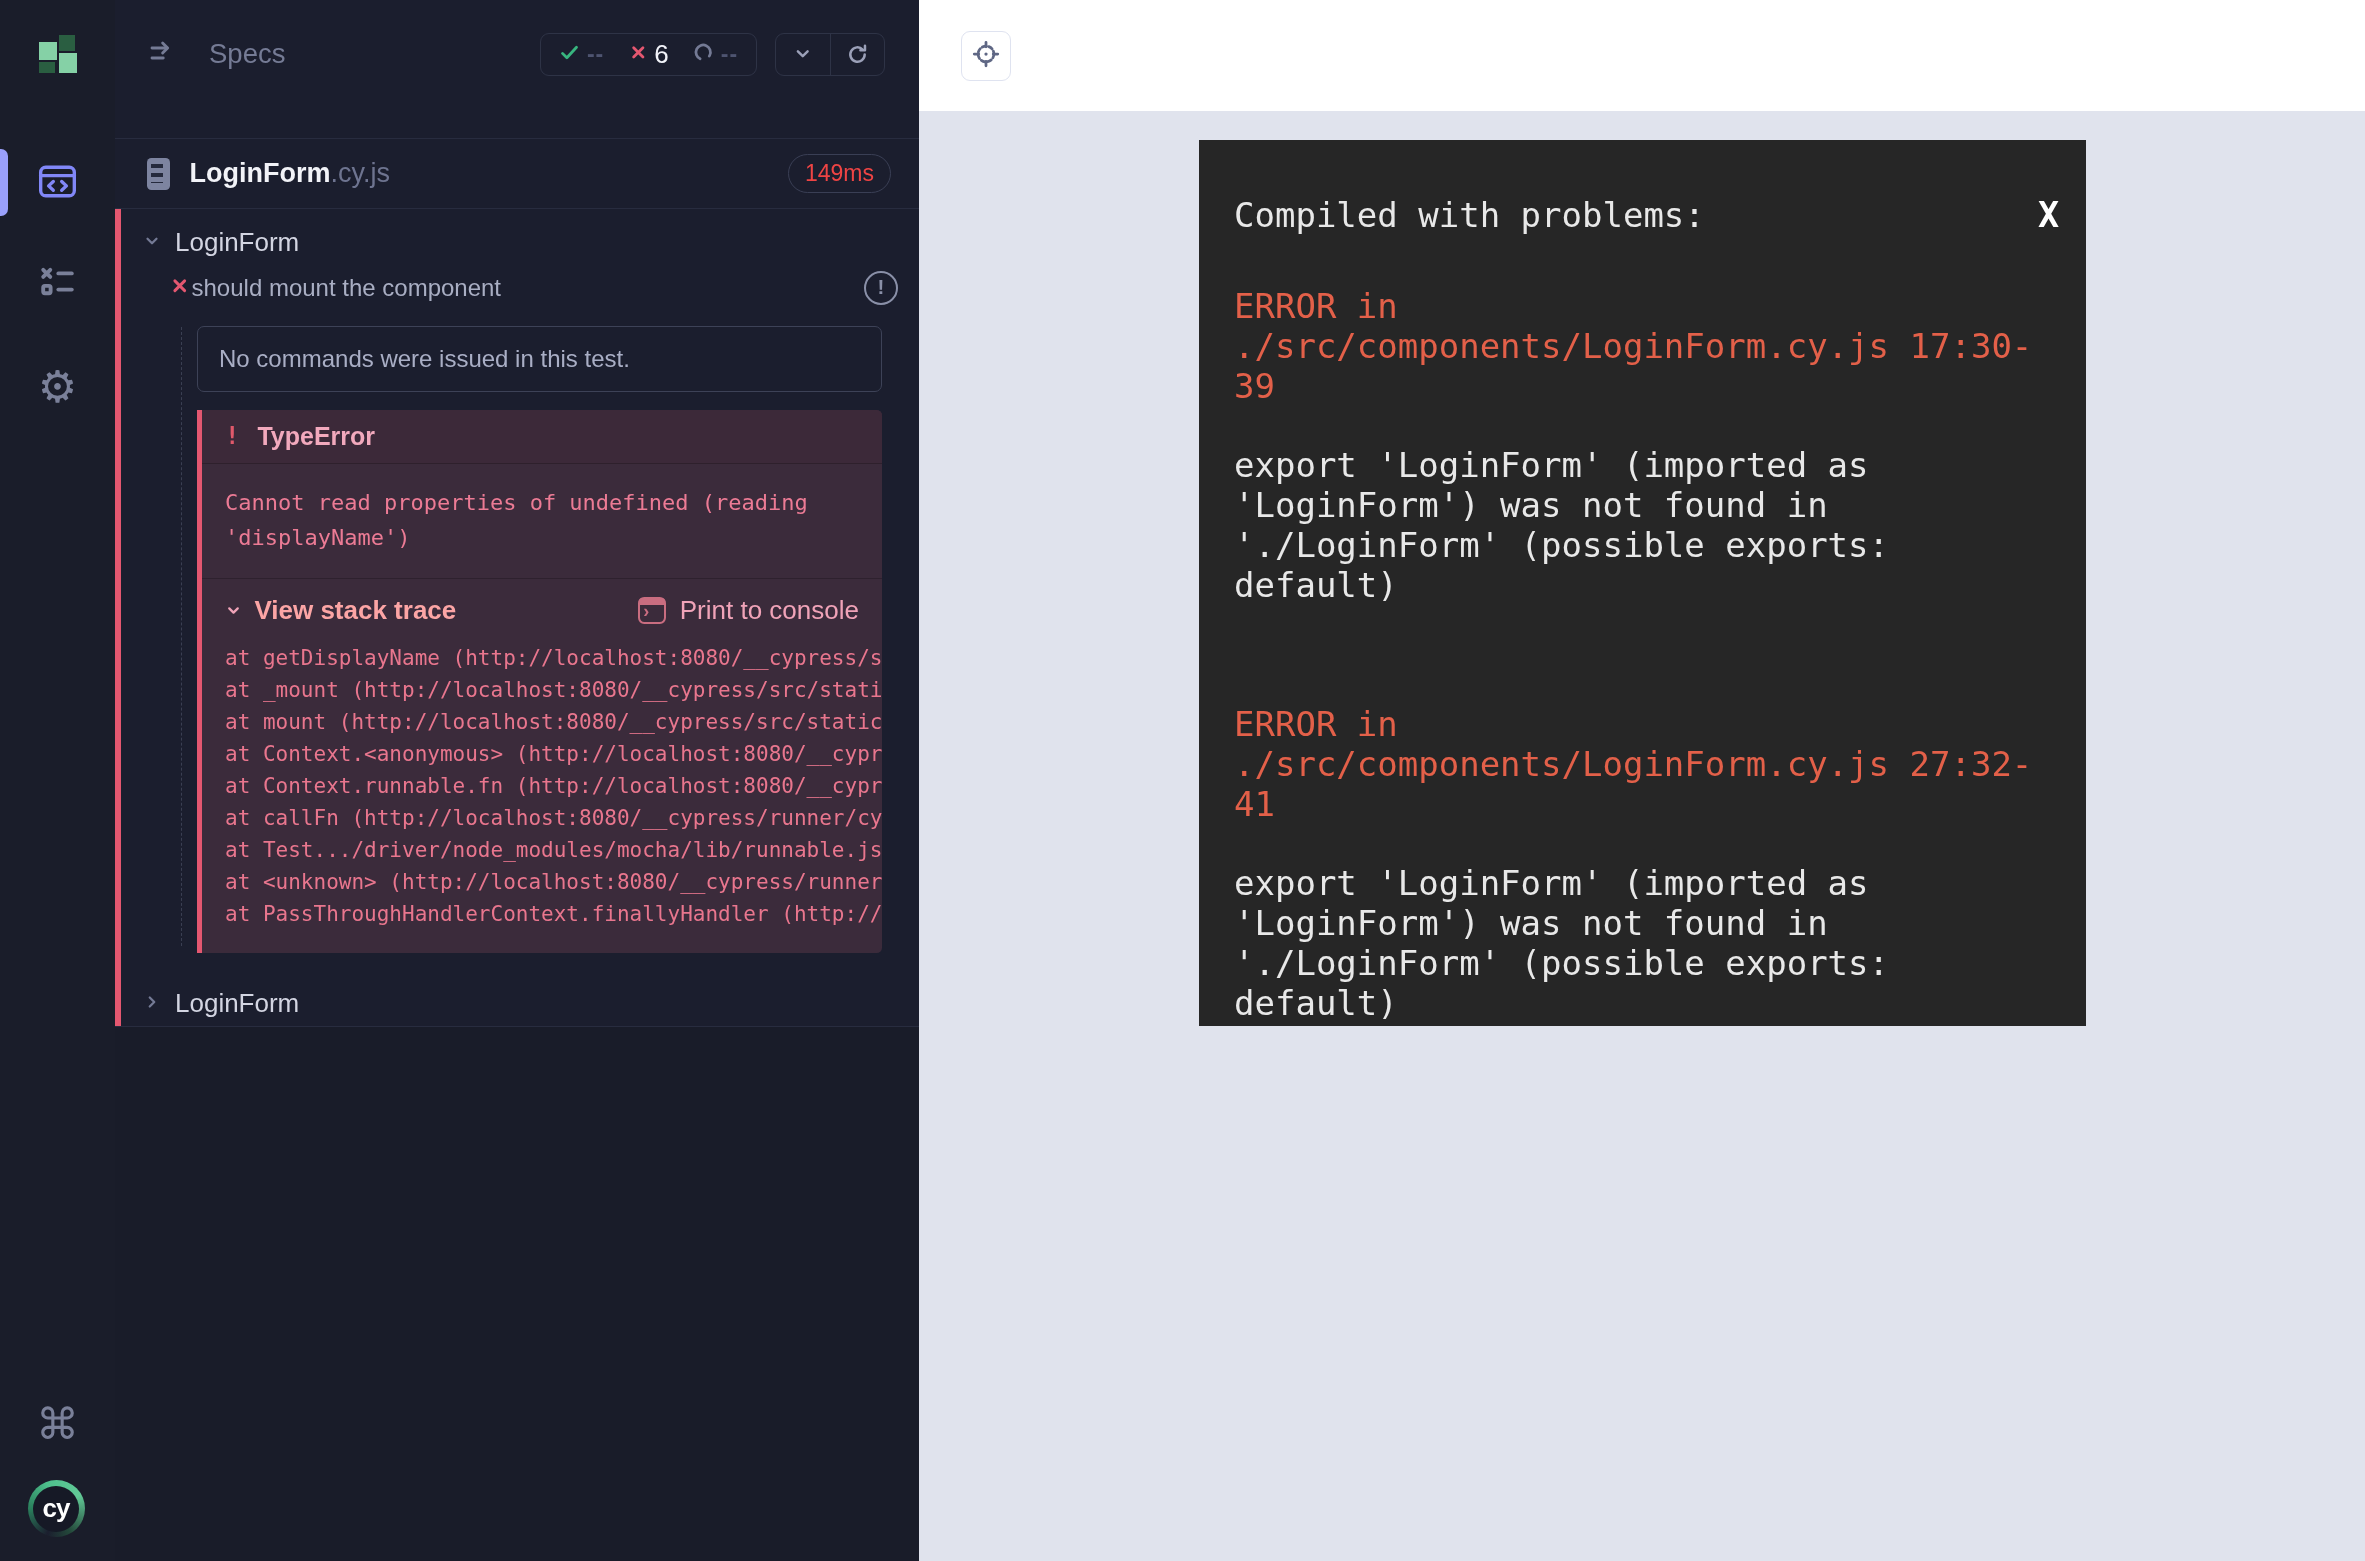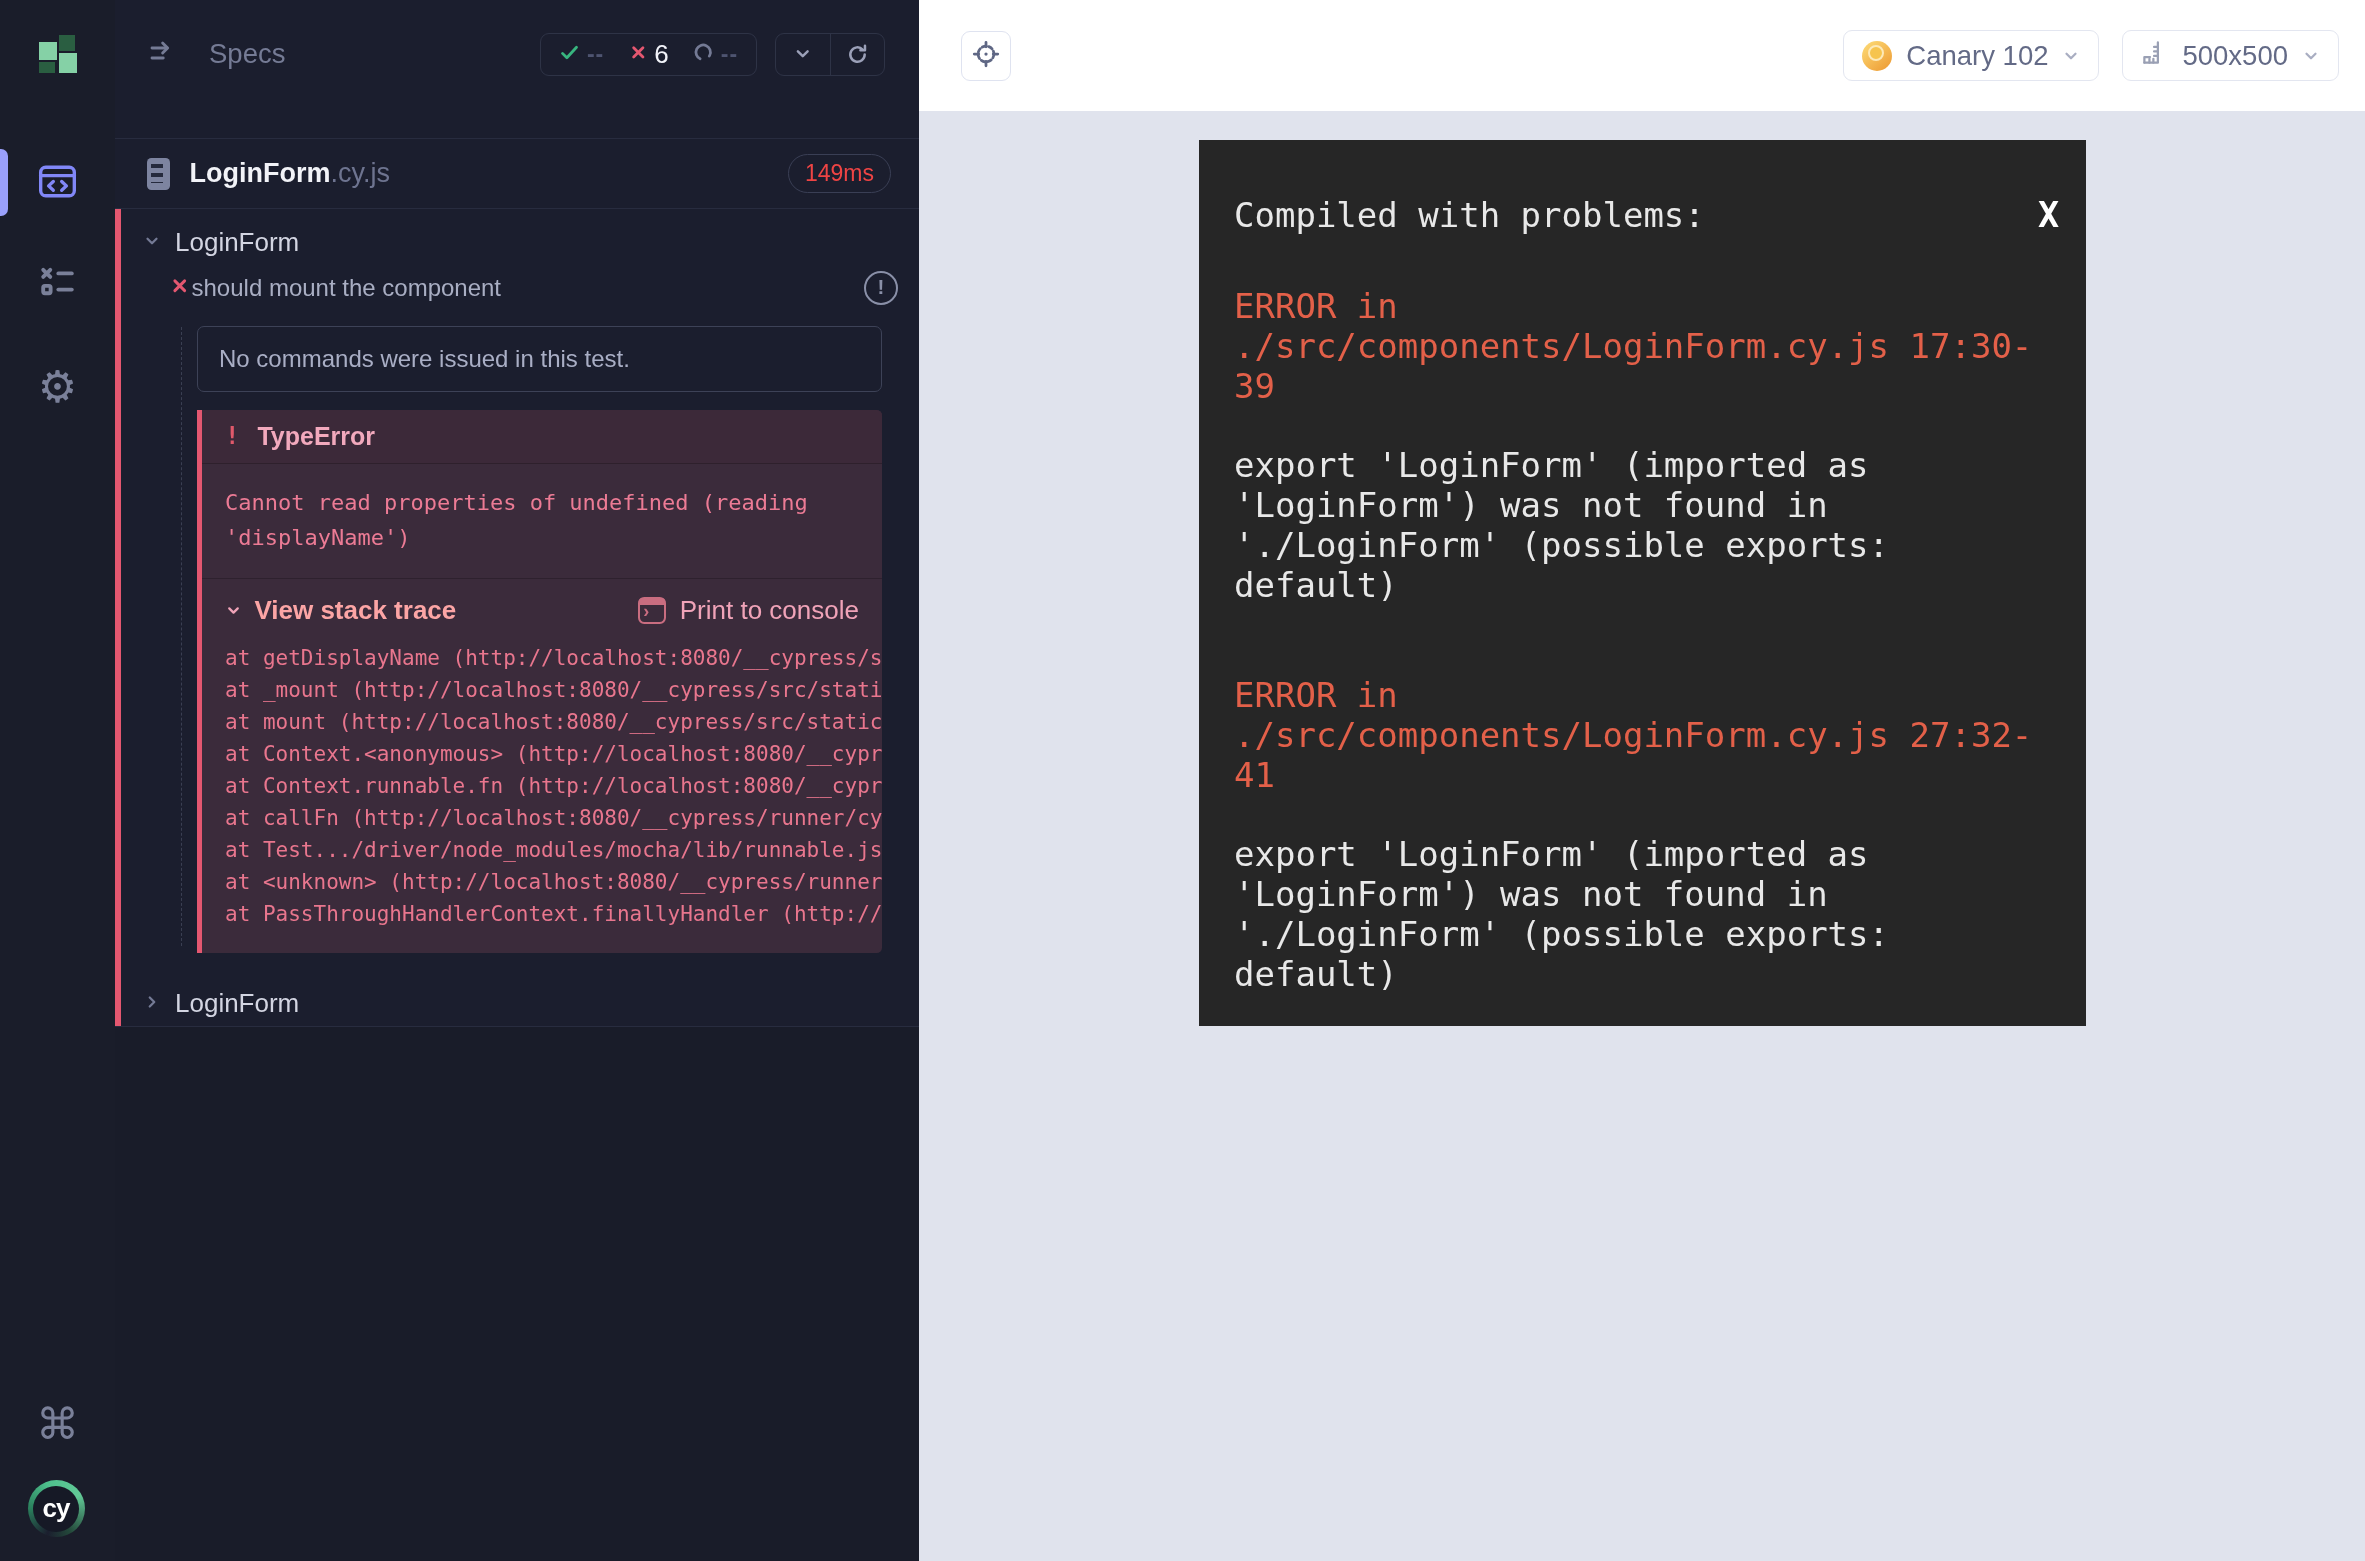--- a/index.html
+++ b/index.html
@@ -95,21 +95,21 @@
     border:2.7px solid #fde9b8; background:#f6c44e; }
   .chev-gray { color:#a9aec2; }
 
   
   .overlay { position:absolute; left:280px; top:140px; width:887px; height:886px; background:#262626;
     padding:0 27px 0 35px; font-family:"DejaVu Sans Mono", monospace; color:#e8e8e8; }
   .overlay-head { padding-top:55px; display:flex; justify-content:space-between; align-items:flex-start; }
   .overlay-title { font-size:34px; line-height:40px; }
   .overlay-close { font-size:35px; line-height:40px; font-weight:700; color:#ffffff; cursor:pointer; }
   .err-block1 { margin-top:51px; }
-  .err-block2 { margin-top:70px; }
+  .err-block2 { margin-top:99px; }
   .err-loc { color:#e36049; font-size:34px; line-height:40px; white-space:pre-wrap; }
   .err-text { margin-top:39px; font-size:34px; line-height:40px; white-space:pre-wrap; }
 </style>
 </head>
 <body>
 
 <div class="canvas">
 
   <div class="sidebar">
     <div class="logo">
@@ -293,46 +293,20 @@
     <div class="topbar">
       <div class="crosshair-btn">
         <span>
           <svg width="30" height="30" viewBox="0 0 24 24" fill="none" stroke="#5f6784" stroke-width="2.2" stroke-linecap="round">
             <circle cx="12" cy="12" r="6.3" stroke-dasharray="3.2 2.1"></circle>
             <path d="M12 2.6v3.6M12 17.8v3.6M2.6 12h3.6M17.8 12h3.6"></path>
             <circle cx="12" cy="12" r="1.3" fill="#5f6784" stroke="none"></circle>
           </svg>
         </span>
       </div>
-      <div class="topbar-right">
-        <div class="tb-btn">
-          <span class="canary-icon"></span>
-          <span>Canary 102</span>
-          <span class="chev-gray">
-            <svg width="18" height="18" viewBox="0 0 24 24" fill="none" stroke="#a9aec2" stroke-width="3" stroke-linecap="round" stroke-linejoin="round">
-                <path d="M6 9l6 6 6-6"></path>
-              </svg>
-          </span>
-        </div>
-        <div class="tb-btn">
-          <span>
-            <svg width="27" height="27" viewBox="0 0 24 24" fill="none" stroke="#9aa0b4" stroke-width="2" stroke-linecap="round" stroke-linejoin="round">
-              <path d="M15 3v18H3"></path>
-              <path d="M15 7h-3.4M15 11h-3.4M15 15h-3.4M7.5 21v-3.4M11 21v-3.4"></path>
-              <path d="M3 21v-5h5"></path>
-            </svg>
-          </span>
-          <span>500x500</span>
-          <span class="chev-gray">
-            <svg width="18" height="18" viewBox="0 0 24 24" fill="none" stroke="#a9aec2" stroke-width="3" stroke-linecap="round" stroke-linejoin="round">
-                <path d="M6 9l6 6 6-6"></path>
-              </svg>
-          </span>
-        </div>
-      </div>
     </div>
 
     <div class="overlay">
       <div class="overlay-head">
         <div class="overlay-title">Compiled with problems:</div>
         <div class="overlay-close">X</div>
       </div>
       <div class="err-block1">
         <div class="err-loc">ERROR in ./src/components/LoginForm.cy.js 17:30-39</div>
         <div class="err-text">export 'LoginForm' (imported as 'LoginForm') was not found in './LoginForm' (possible exports: default)</div>

